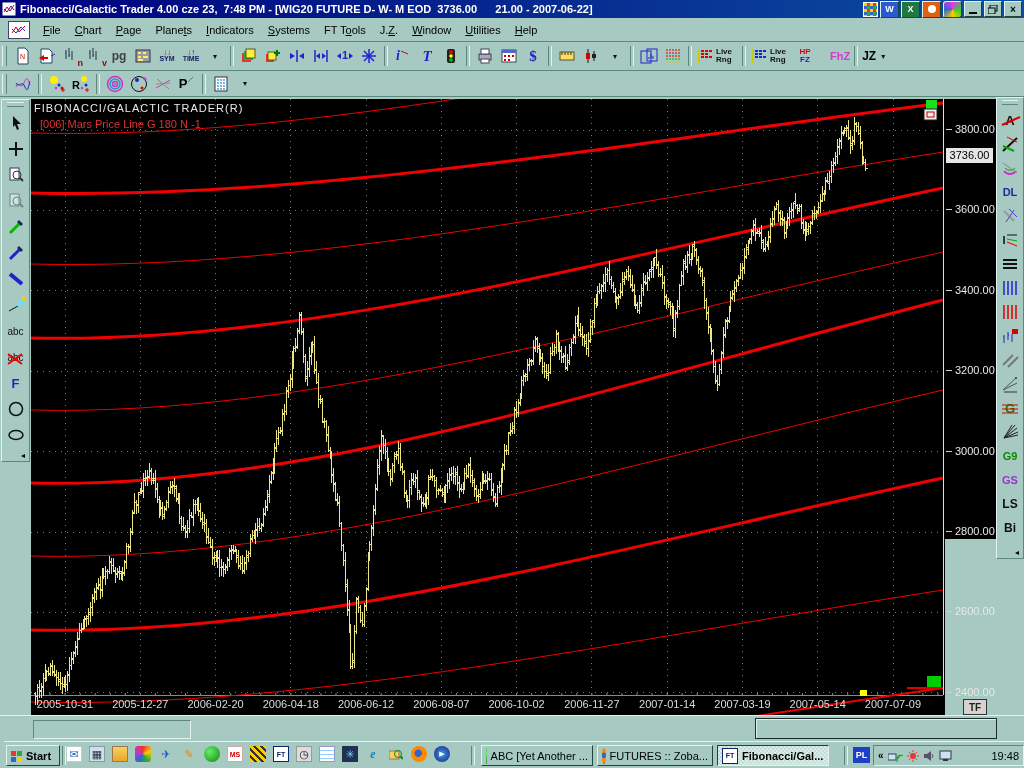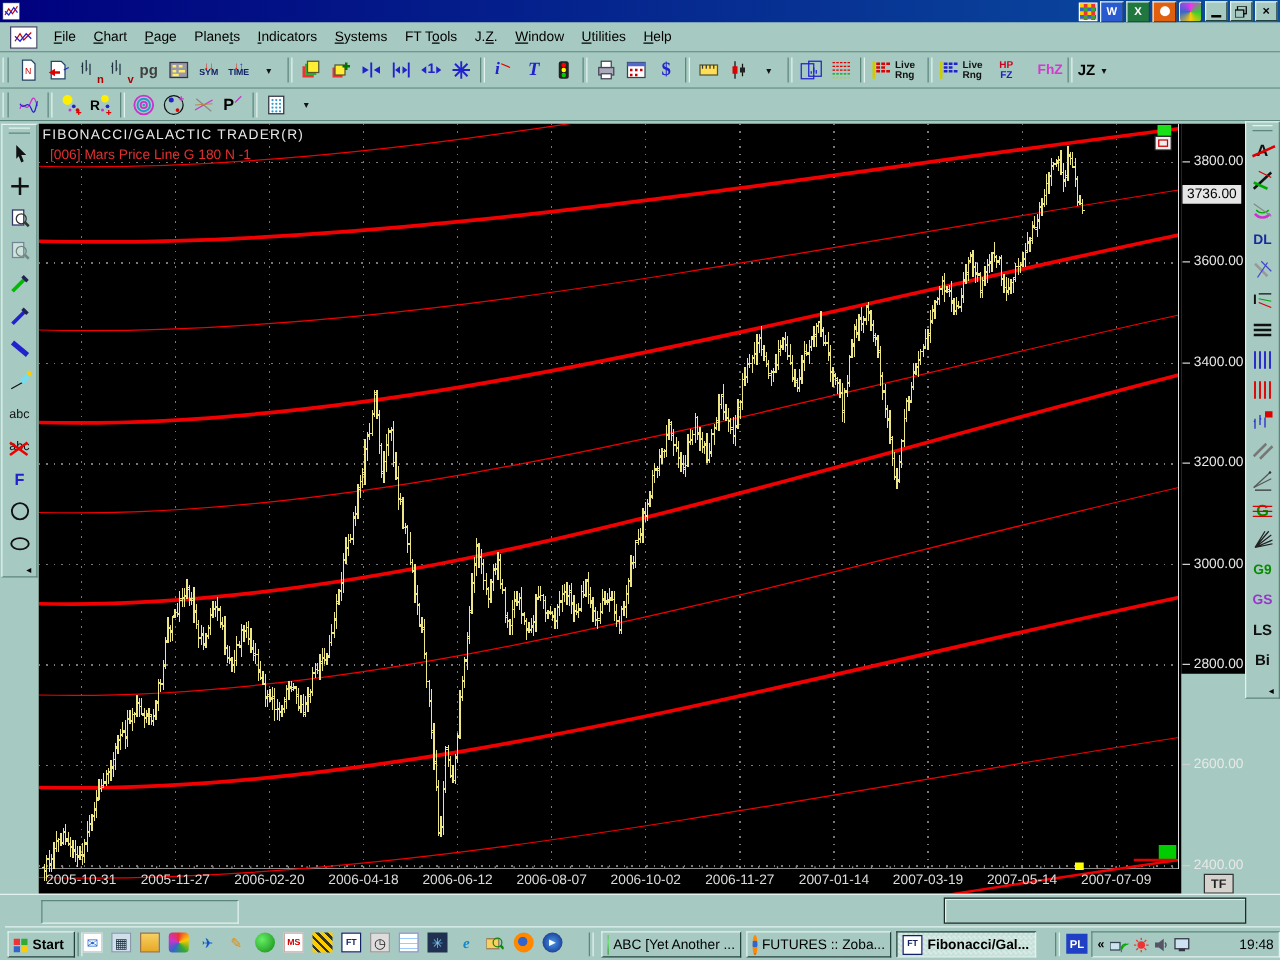--- a/index.html
+++ b/index.html
@@ -103,20 +103,21 @@
 <div class="screen">
 
   <div class="titlebar">
     <span>
         <svg width="14" height="14">
           <rect x="0" y="0" width="14" height="14" fill="#fff" stroke="#001060"></rect>
           <path d="M2 10 L5 5 L8 9 L12 3" stroke="#c00" fill="none"></path>
           <path d="M2 7 L5 10 L9 4 L12 8" stroke="#22c" fill="none"></path>
         </svg>
       </span>
+    <span class="title-text">Fibonacci/Galactic Trader 4.00 cze 23,  7:48 PM - [WIG20 FUTURE D- W- M EOD  3736.00      21.00 - 2007-06-22]</span>
     <span class="title-right">
       <span style="width:13px;height:13px;background:repeating-conic-gradient(#e33 0% 25%,#3a3 0% 50%,#36c 0% 75%,#fc0 0% 100%) 0 0/6px 6px;border:1px solid #fff;"></span>
       <span class="toff" style="color:#fff;background:#2a5ad0;">W</span>
       <span class="toff" style="color:#fff;background:#207840;">X</span>
       <span class="toff" style="background:#e06010;">
           <span style="width:8px;height:8px;background:#fff;border-radius:50%;display:block;"></span>
         </span>
       <span class="toff" style="background:conic-gradient(#e3e,#3c3,#fc0,#36c,#e3e);border-radius:3px;"></span>
       <span class="winbtn">
           <span style="width:8px;height:2px;background:#000;margin-top:7px;"></span>
@@ -1996,21 +1997,21 @@
           <rect x="893" y="10" width="13" height="11" fill="#eee" stroke="#222"></rect>
           <rect x="896" y="13" width="7" height="5" fill="none" stroke="#c00"></rect>
           <rect x="896" y="577" width="14" height="12" fill="#0c0"></rect>
           <line x1="876" y1="589" x2="910" y2="589" stroke="#e00000" stroke-width="2"></line>
           <rect x="829" y="591" width="7" height="6" fill="#ff0"></rect>
         </svg>
       <div class="chart-title">FIBONACCI/GALACTIC TRADER(R)</div>
       <div class="chart-olabel">[006] Mars Price Line G 180 N -1</div>
       <div id="x-labels">
           <div class="x-label" style="left: -2px;">2005-10-31</div>
-          <div class="x-label" style="left: 73.27px;">2005-11-27</div>
+          <div class="x-label" style="left: 73.27px;">2005-12-27</div>
           <div class="x-label" style="left: 148.54px;">2006-02-20</div>
           <div class="x-label" style="left: 223.81px;">2006-04-18</div>
           <div class="x-label" style="left: 299.08px;">2006-06-12</div>
           <div class="x-label" style="left: 374.35px;">2006-08-07</div>
           <div class="x-label" style="left: 449.62px;">2006-10-02</div>
           <div class="x-label" style="left: 524.89px;">2006-11-27</div>
           <div class="x-label" style="left: 600.16px;">2007-01-14</div>
           <div class="x-label" style="left: 675.43px;">2007-03-19</div>
           <div class="x-label" style="left: 750.7px;">2007-05-14</div>
           <div class="x-label" style="left: 825.97px;">2007-07-09</div>

